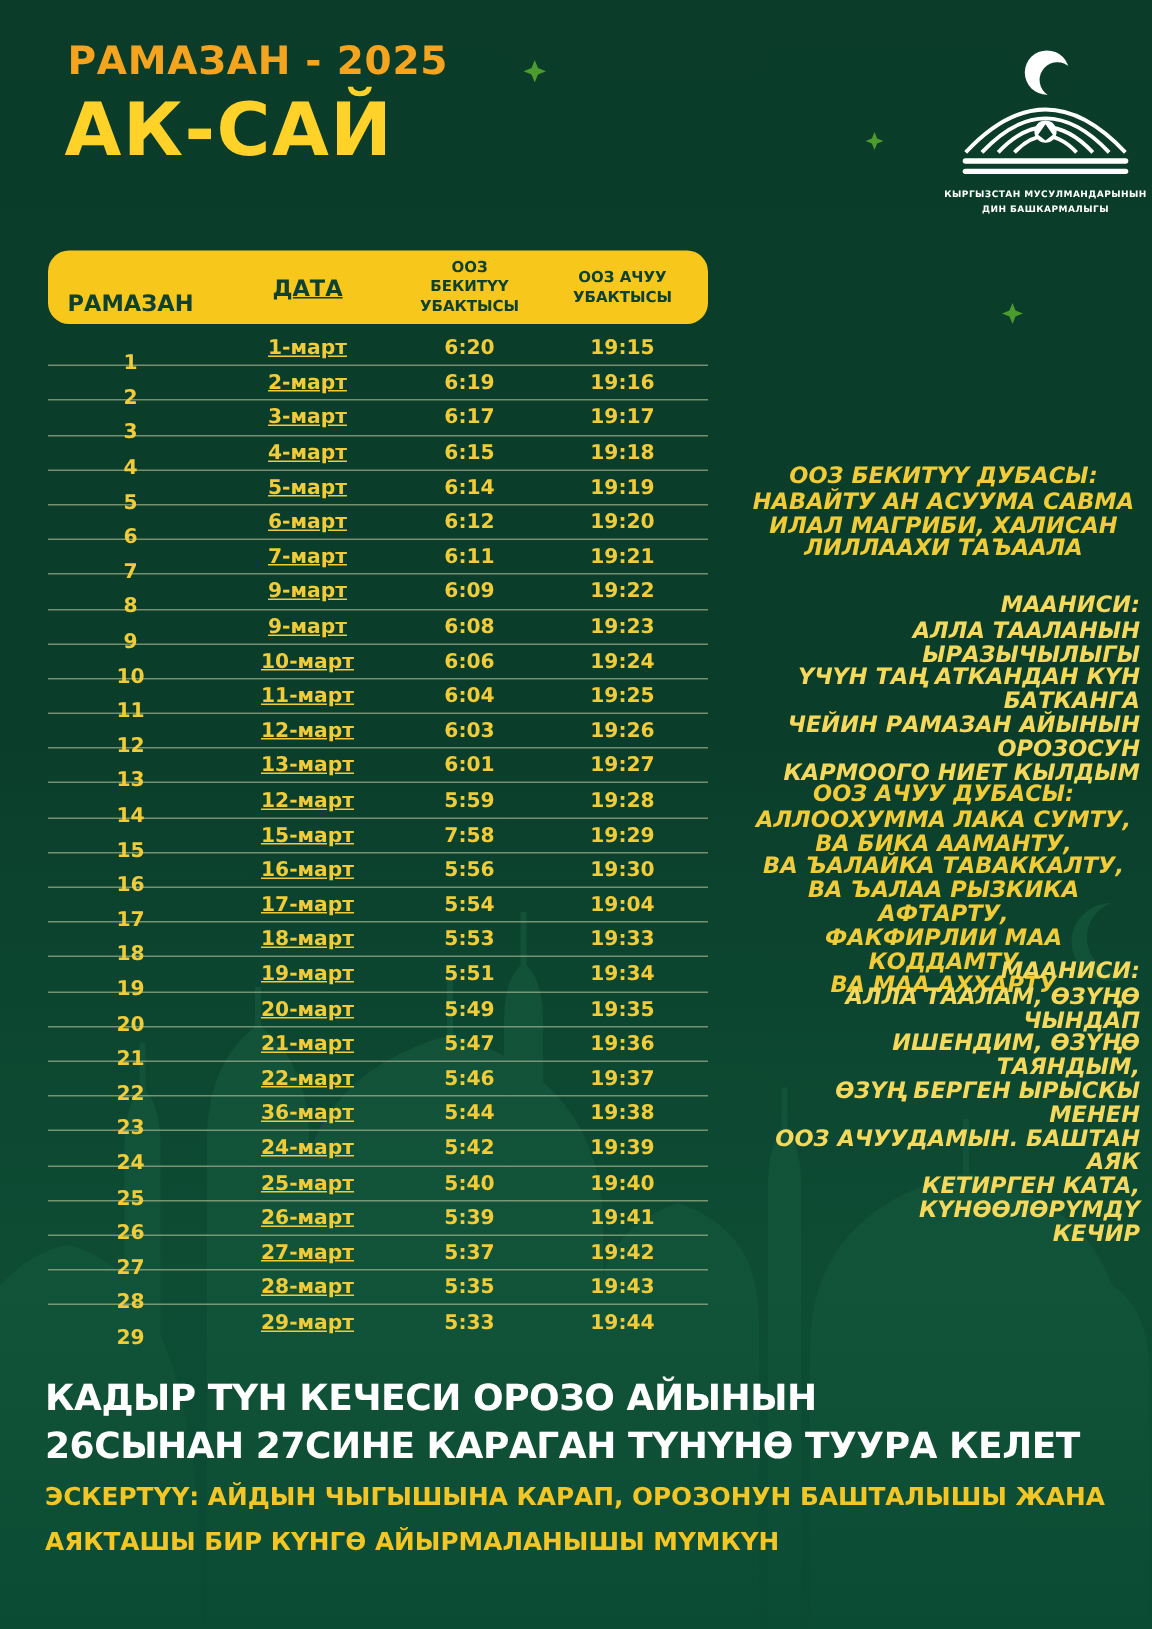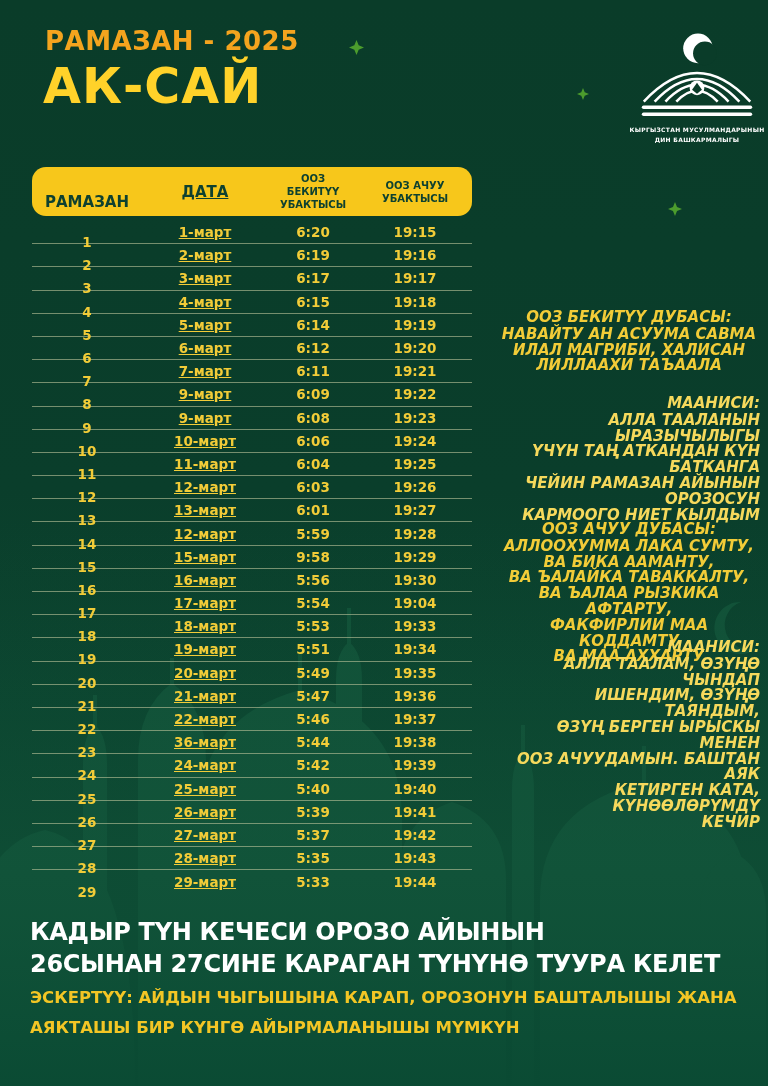--- a/index.html
+++ b/index.html
@@ -213,21 +213,21 @@
       </div>
       <div class="row">
         <div class="cell c0">14</div>
         <div class="cell c1">12-март</div>
         <div class="cell c2">5:59</div>
         <div class="cell c3">19:28</div>
       </div>
       <div class="row">
         <div class="cell c0">15</div>
         <div class="cell c1">15-март</div>
-        <div class="cell c2">9:58</div>
+        <div class="cell c2">7:58</div>
         <div class="cell c3">19:29</div>
       </div>
       <div class="row">
         <div class="cell c0">16</div>
         <div class="cell c1">16-март</div>
         <div class="cell c2">5:56</div>
         <div class="cell c3">19:30</div>
       </div>
       <div class="row">
         <div class="cell c0">17</div>

